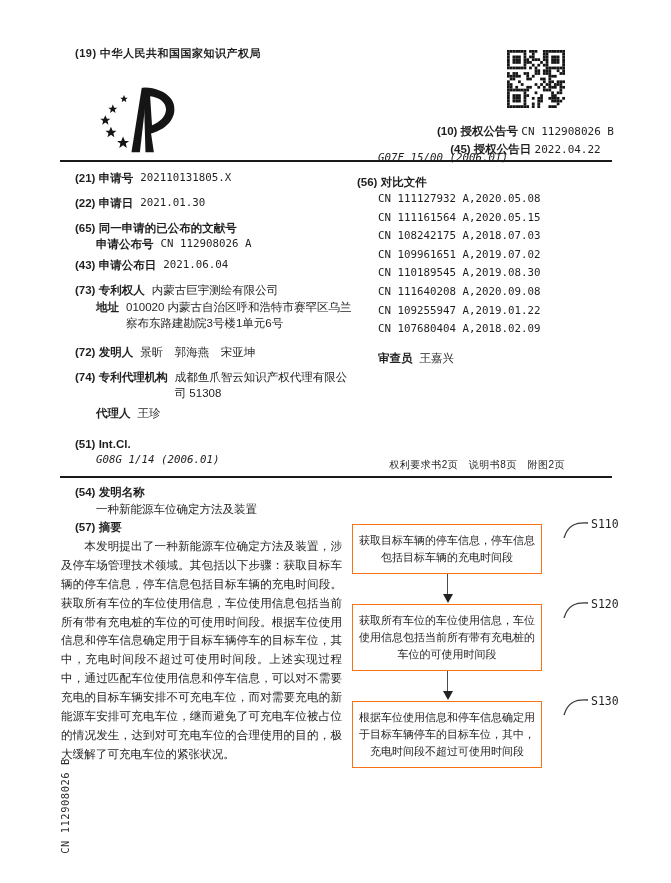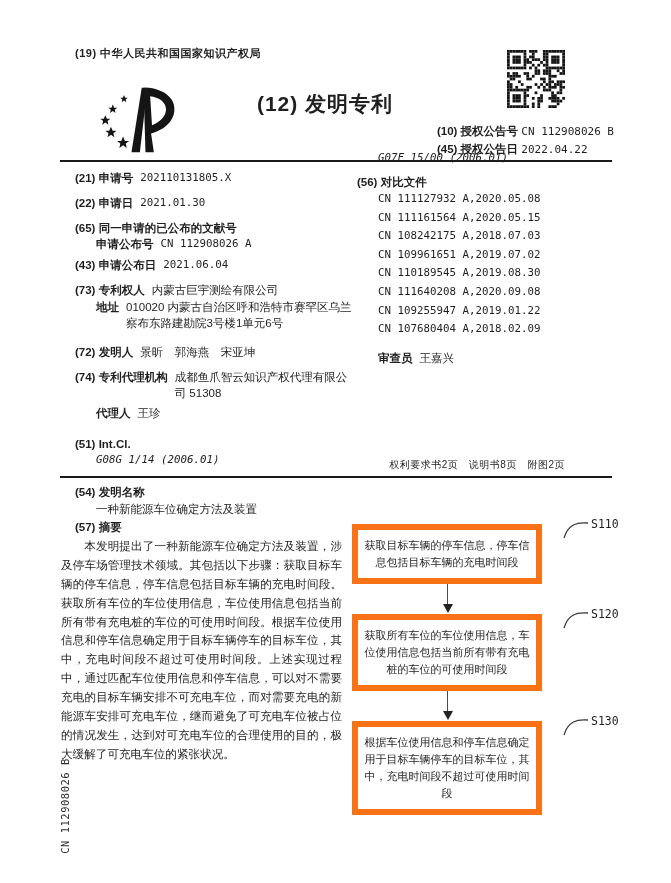--- a/index.html
+++ b/index.html
@@ -9,21 +9,21 @@
   }
   .abs{position:absolute;}
   .b{font-weight:bold;}
   .mono{font-family:"DejaVu Sans Mono","Liberation Mono",monospace;}
   .ital{font-style:italic;}
 
   .header-org{left:75px;top:46px;font-size:11px;font-weight:bold;letter-spacing:.5px;}
   .logo{left:96px;top:84px;}
   .doc-type{left:195px;top:90px;width:260px;text-align:center;font-size:21px;font-weight:bold;letter-spacing:1px;}
   .qr{left:507px;top:50px;width:58px;height:58px;}
-  .grant-block{right:57px;top:123px;font-size:11.5px;line-height:1.55;text-align:left;}
+  .grant-block{right:57px;top:123px;font-size:11.5px;line-height:1.55;text-align:center;}
   .grant-block .mono{font-size:11px;}
 
   .rule{left:60px;width:552px;border-top:2px solid #1a1a1a;height:0;}
   .rule1{top:160px;}
   .rule2{top:476px;}
 
   .col{font-size:11.5px;line-height:1.4;}
   .col-left{left:75px;top:170px;width:278px;}
   .col-right{left:357px;top:150px;width:262px;}
   .row{display:flex;align-items:flex-start;}
@@ -44,21 +44,21 @@
   .sec54 .title{padding-left:21px;font-weight:normal;}
   .sec57{left:75px;top:520px;font-size:11.5px;font-weight:bold;}
   .abstract{
     left:61px;top:537px;width:281px;font-size:11.6px;line-height:1.63;
     text-align:justify;text-indent:2em;
   }
 
   .flowchart{left:352px;top:524px;width:245px;}
   .fc-step{position:relative;width:190px;}
   .fc-box{
-    border:6px solid #f97316;box-sizing:border-box;width:190px;
+    border:1px solid #f97316;box-sizing:border-box;width:190px;
     padding:7px 5px;font-size:11px;line-height:1.55;text-align:center;background:#fff;
   }
   .fc-label{
     position:absolute;left:211px;top:-5px;display:flex;align-items:flex-start;
   }
   .fc-label .s{font-size:11.5px;font-family:"DejaVu Sans Mono","Liberation Mono",monospace;margin-left:2px;margin-top:-2px;}
   .fc-gap{position:relative;width:190px;height:30px;}
   .fc-gap::before{content:"";position:absolute;left:95px;top:0;width:1px;height:21px;background:#4a4a4a;}
   .fc-gap::after{
     content:"";position:absolute;left:90.5px;top:20px;width:0;height:0;
@@ -85,21 +85,20 @@
         <path transform="translate(10,38) scale(5.6)" d="M0,-1 L0.294,-0.309 L0.951,-0.309 L0.427,0.118 L0.588,0.809 L0,0.382 L-0.588,0.809 L-0.427,0.118 L-0.951,-0.309 L-0.294,-0.309 Z"></path>
         <path transform="translate(16,51) scale(6.2)" d="M0,-1 L0.294,-0.309 L0.951,-0.309 L0.427,0.118 L0.588,0.809 L0,0.382 L-0.588,0.809 L-0.427,0.118 L-0.951,-0.309 L-0.294,-0.309 Z"></path>
         <path transform="translate(29,62) scale(6.8)" d="M0,-1 L0.294,-0.309 L0.951,-0.309 L0.427,0.118 L0.588,0.809 L0,0.382 L-0.588,0.809 L-0.427,0.118 L-0.951,-0.309 L-0.294,-0.309 Z"></path>
         <path d="M49,3 L55,3 L47,72 L38,72 Z"></path>
         <path d="M57,3 C76,6 85,16 84,27 C83,41 70,49 59,52 L62,72 L53,72 L51,3 Z
                  M58,12 L60,43 C68,40 75,34 75,26 C75,18 67,13 58,12 Z"></path>
       </g>
     </svg>
   </div>
 
-  <div class="abs doc-type">(12) 发明专利</div>
 
   <div class="abs qr"><svg width="58" height="58" viewBox="0 0 58 58" fill="#141414">
         <rect x="0.00" y="0.00" width="2.76" height="2.76"></rect>
         <rect x="2.76" y="0.00" width="2.76" height="2.76"></rect>
         <rect x="5.52" y="0.00" width="2.76" height="2.76"></rect>
         <rect x="8.29" y="0.00" width="2.76" height="2.76"></rect>
         <rect x="11.05" y="0.00" width="2.76" height="2.76"></rect>
         <rect x="13.81" y="0.00" width="2.76" height="2.76"></rect>
         <rect x="16.57" y="0.00" width="2.76" height="2.76"></rect>
         <rect x="22.10" y="0.00" width="2.76" height="2.76"></rect>

